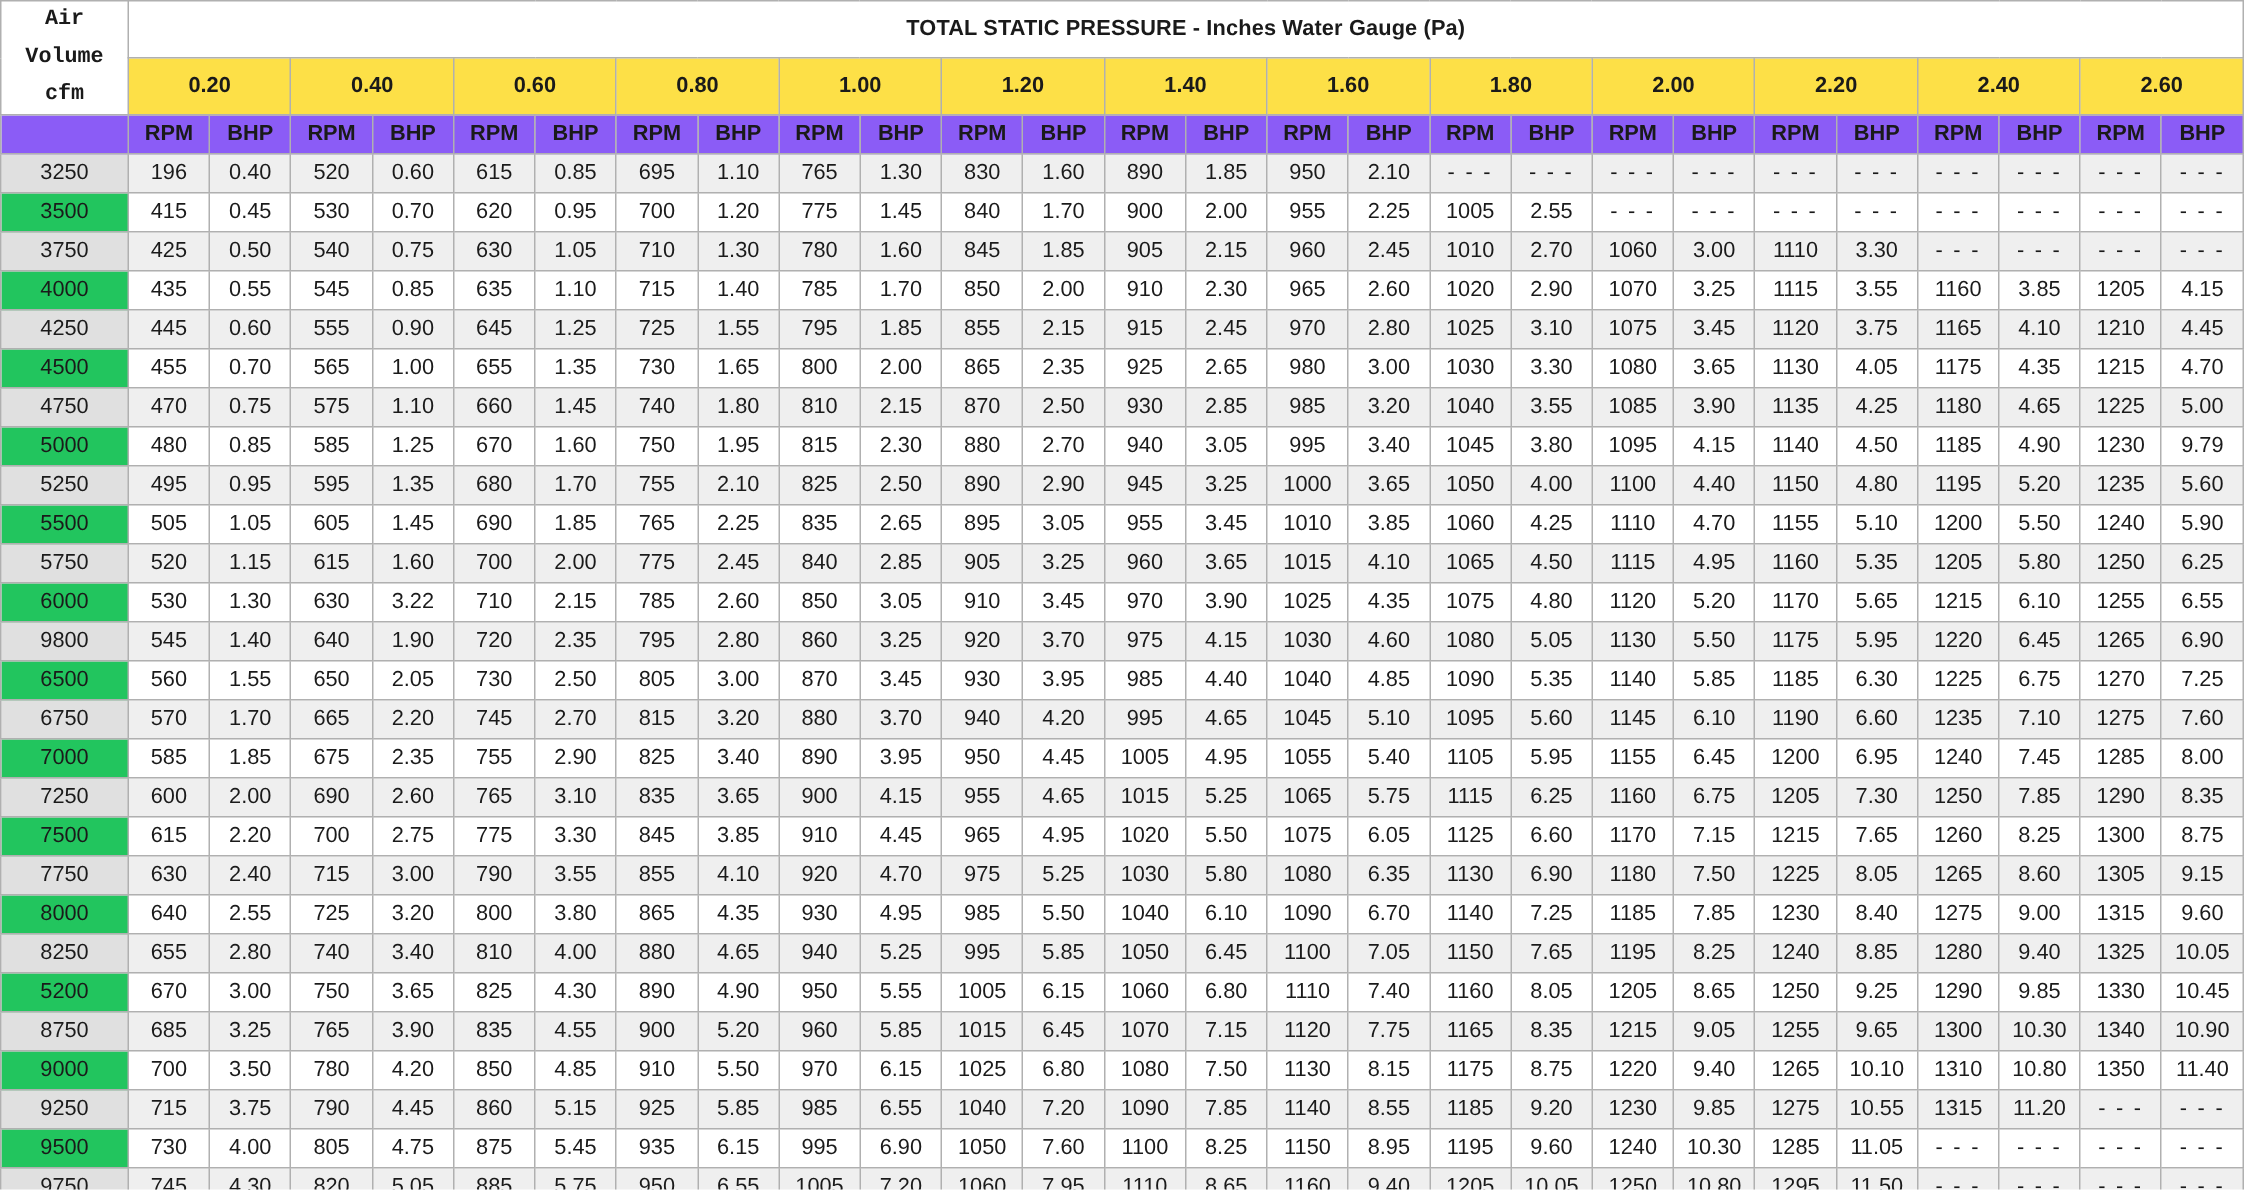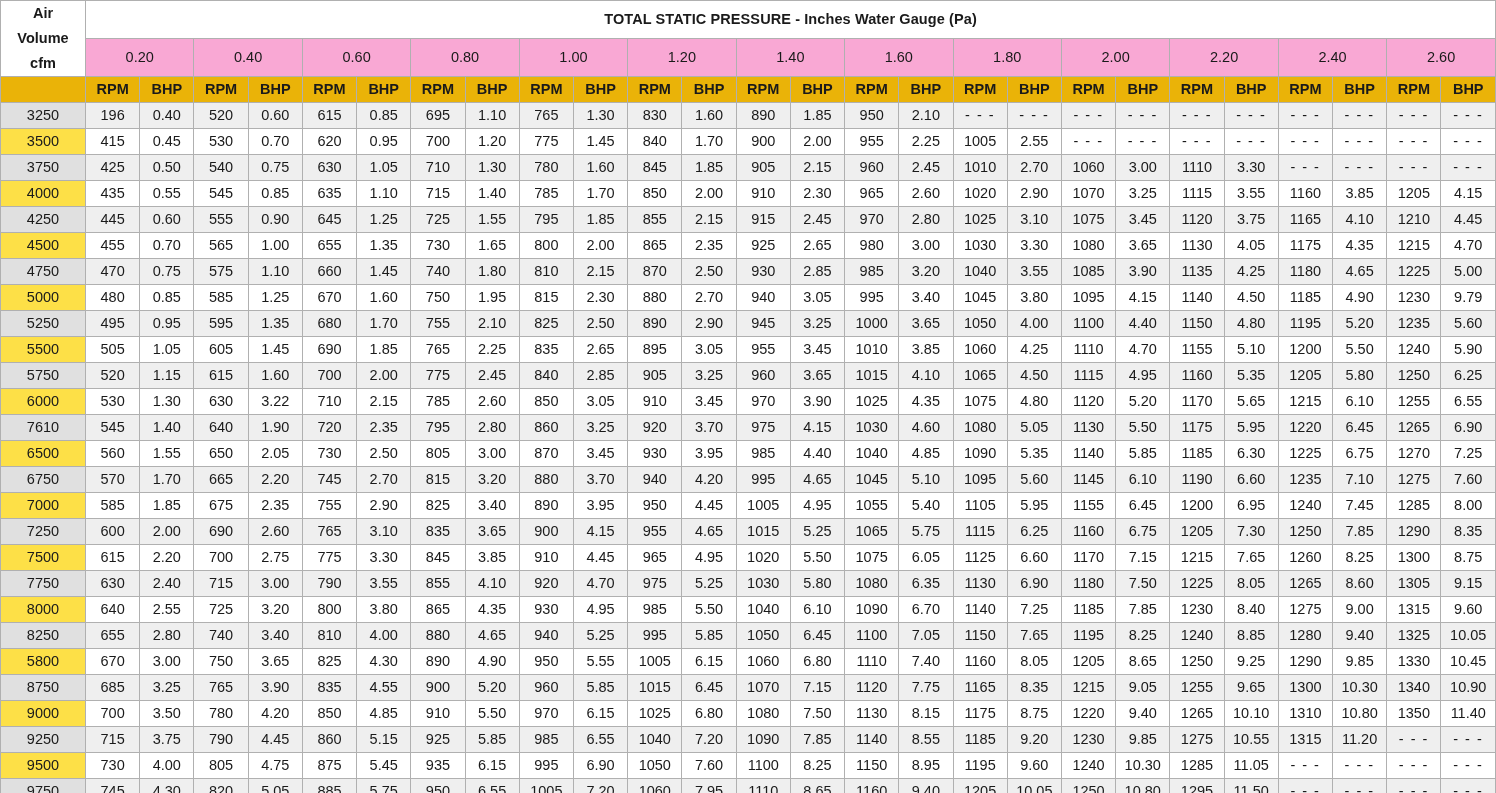--- a/index.html
+++ b/index.html
@@ -29,42 +29,43 @@
     line-height: 25px;
     white-space: nowrap;
   }
   
   .hdr-airvol {
     background: #ffffff;
     font-weight: bold;
     font-size: 15px;
     line-height: 17px;
     width: 84px;
+    font-family: Liberation Mono, monospace;
   }
   .hdr-title {
     background: #ffffff;
     font-weight: bold;
     font-size: 16px;
     letter-spacing: 0.1px;
   }
   .hdr-press {
-    background: #f9a8d4;
-    font-weight: normal;
+    background: #fde047;
+    font-weight: bold;
     font-size: 16px;
   }
   .hdr-sub {
-    background: #eab308;
+    background: #8b5cf6;
     font-weight: bold;
     font-size: 14.5px;
   }
   .col-vol {
     width: 84px;
   }
   .cell-vol {
-    background: #fde047;
+    background: #22c55e;
     font-size: 15px;
   }
   .row-alt .cell-data {
     background: #efefef;
   }
   .row-alt .cell-vol {
     background: #e0e0e0;
     margin-top: 13px;
   }
   .cell-data {
@@ -475,21 +476,21 @@
         <td class="cell-data">1120</td>
         <td class="cell-data">5.20</td>
         <td class="cell-data">1170</td>
         <td class="cell-data">5.65</td>
         <td class="cell-data">1215</td>
         <td class="cell-data">6.10</td>
         <td class="cell-data">1255</td>
         <td class="cell-data">6.55</td>
       </tr>
       <tr class="row-alt">
-        <td class="cell-vol col-vol">7610</td>
+        <td class="cell-vol col-vol">9800</td>
         <td class="cell-data">545</td>
         <td class="cell-data">1.40</td>
         <td class="cell-data">640</td>
         <td class="cell-data">1.90</td>
         <td class="cell-data">720</td>
         <td class="cell-data">2.35</td>
         <td class="cell-data">795</td>
         <td class="cell-data">2.80</td>
         <td class="cell-data">860</td>
         <td class="cell-data">3.25</td>
@@ -736,21 +737,21 @@
         <td class="cell-data">1195</td>
         <td class="cell-data">8.25</td>
         <td class="cell-data">1240</td>
         <td class="cell-data">8.85</td>
         <td class="cell-data">1280</td>
         <td class="cell-data">9.40</td>
         <td class="cell-data">1325</td>
         <td class="cell-data">10.05</td>
       </tr>
       <tr>
-        <td class="cell-vol col-vol">5800</td>
+        <td class="cell-vol col-vol">5200</td>
         <td class="cell-data">670</td>
         <td class="cell-data">3.00</td>
         <td class="cell-data">750</td>
         <td class="cell-data">3.65</td>
         <td class="cell-data">825</td>
         <td class="cell-data">4.30</td>
         <td class="cell-data">890</td>
         <td class="cell-data">4.90</td>
         <td class="cell-data">950</td>
         <td class="cell-data">5.55</td>

